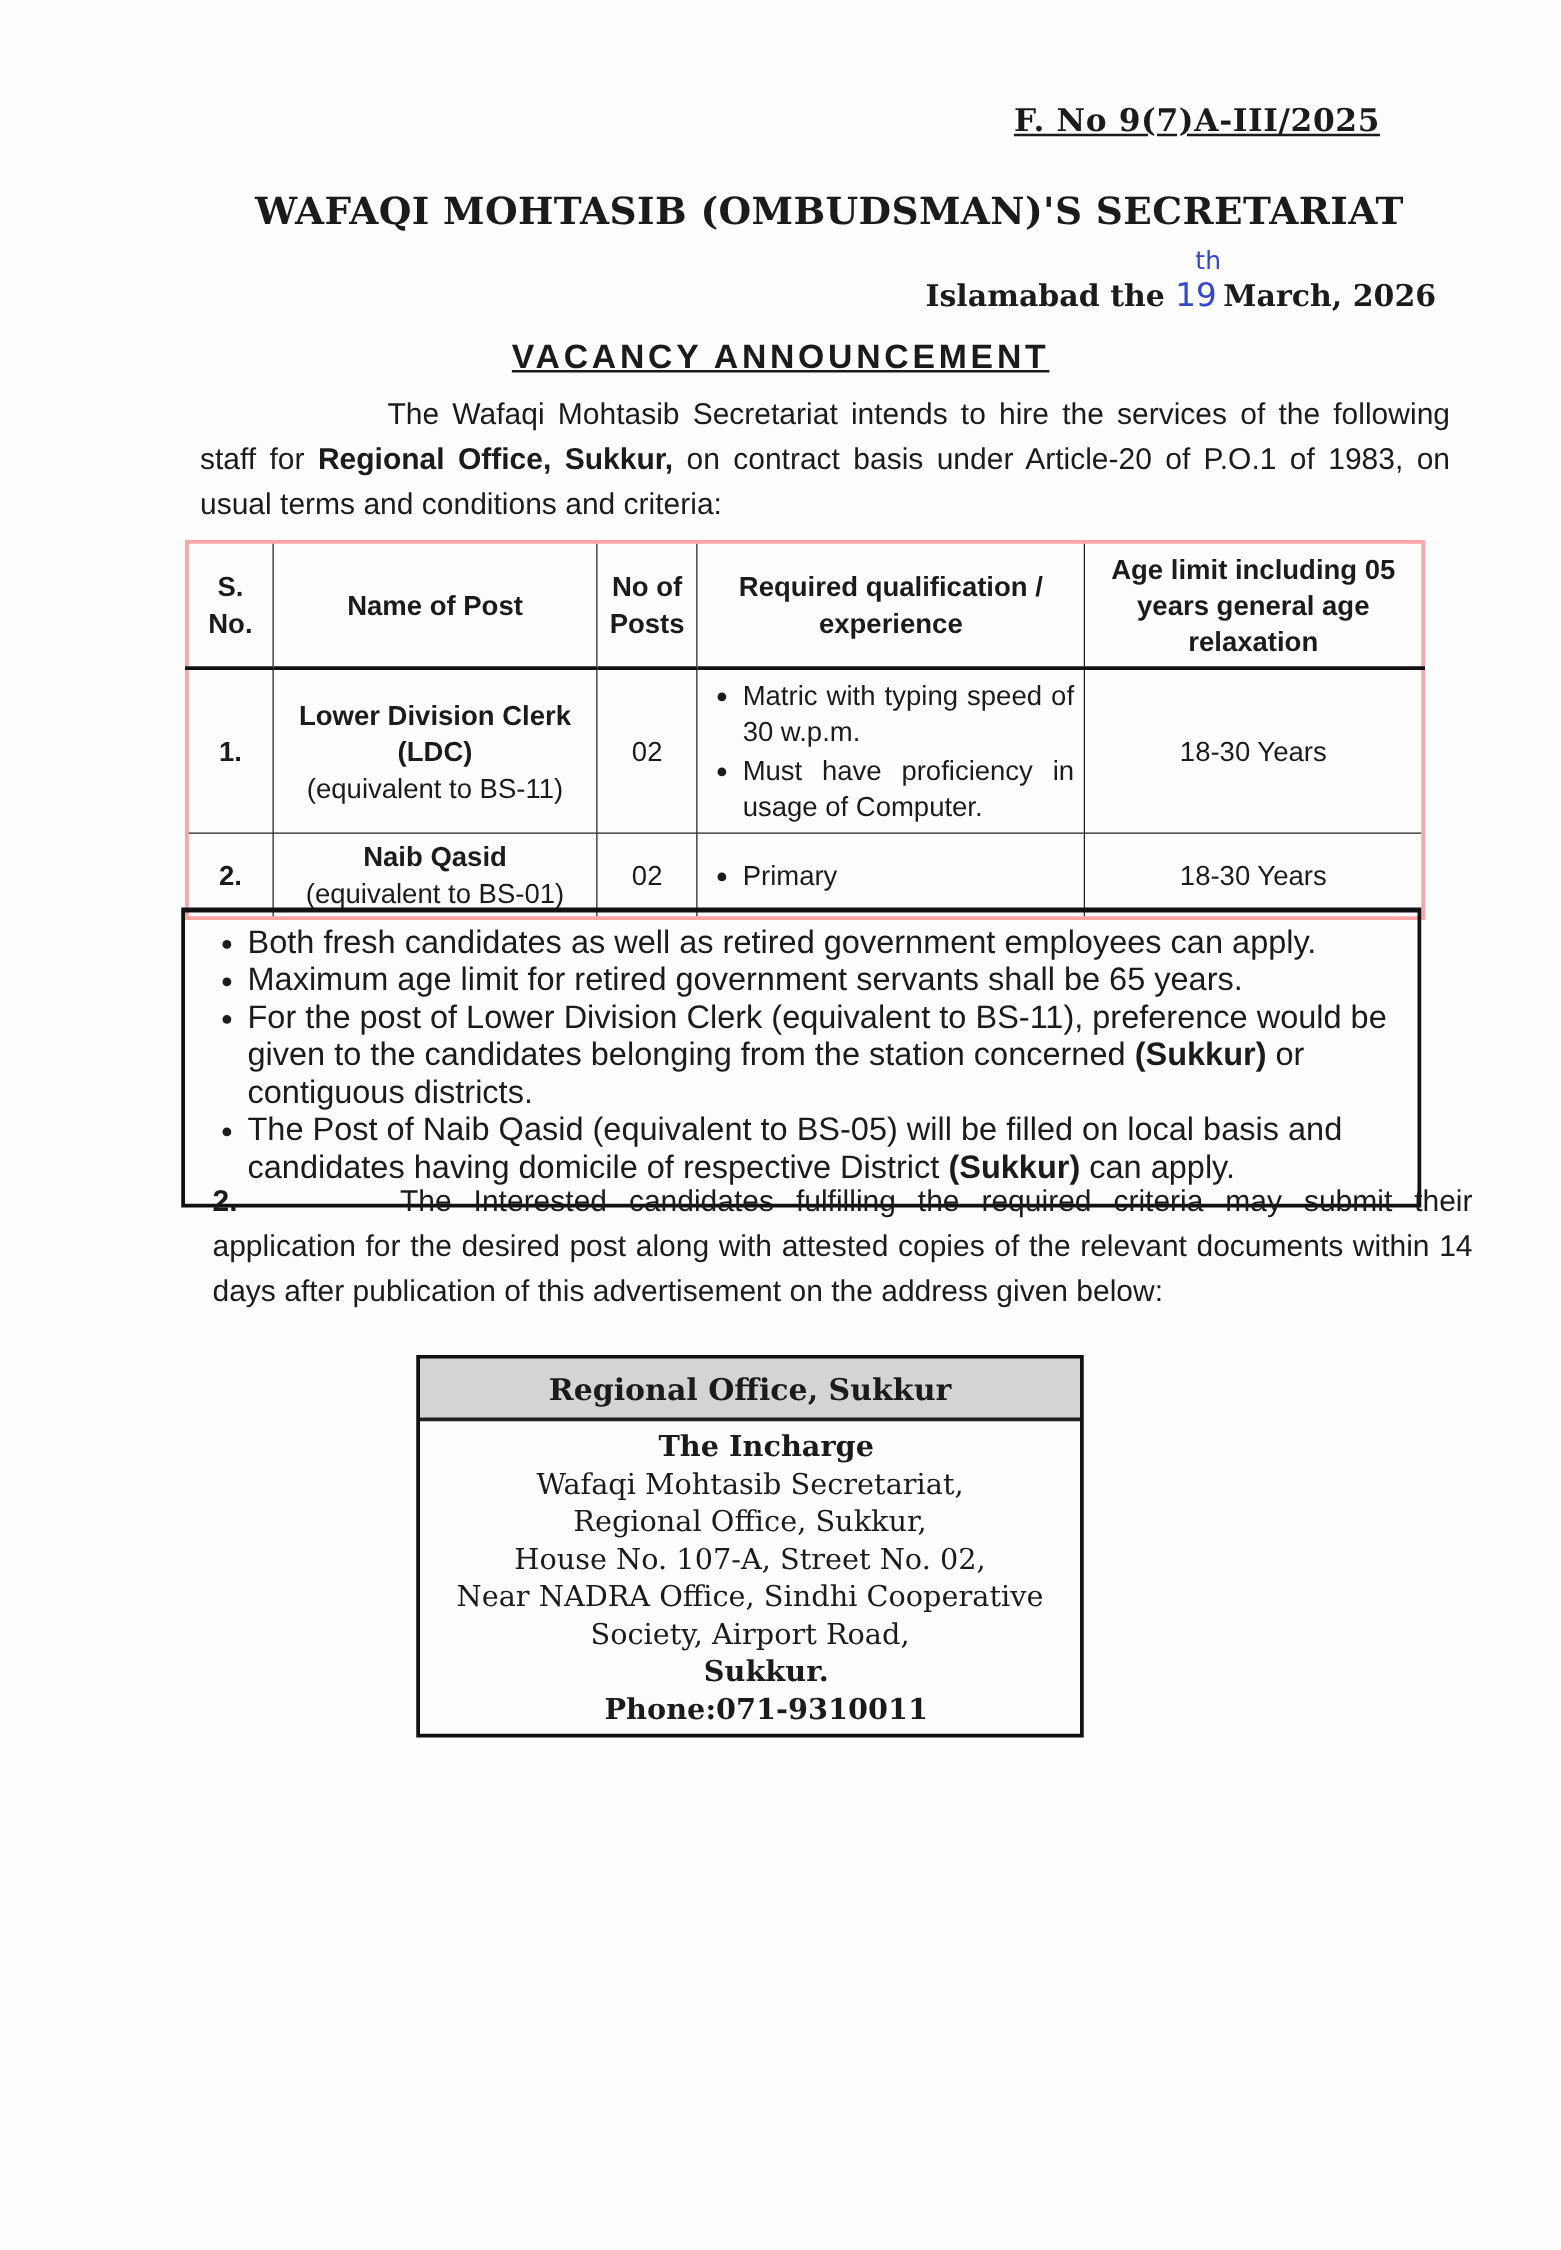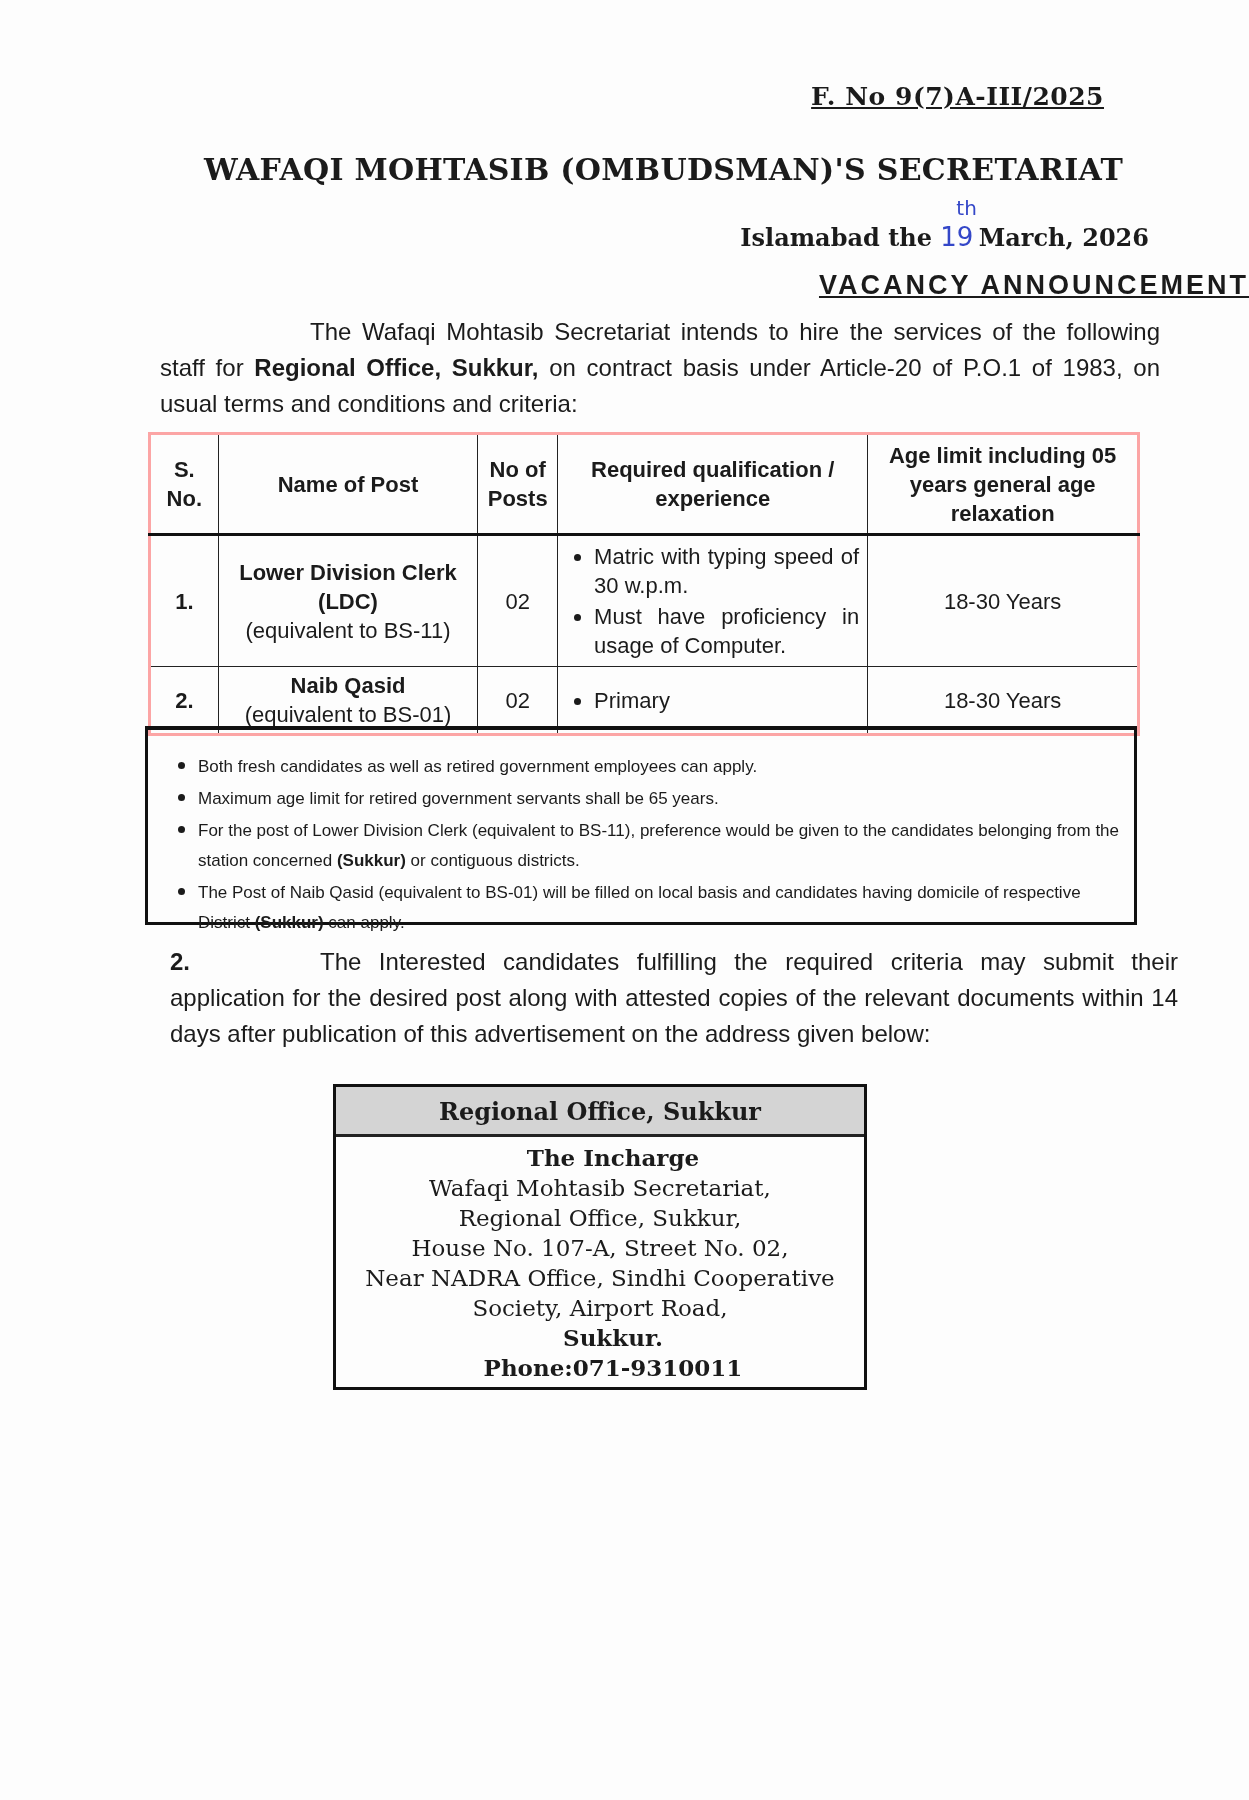--- a/index.html
+++ b/index.html
@@ -24,21 +24,21 @@
     position: absolute; top: 222px; right: 100px;
     font-weight: bold; font-size: 24px;
   }
   .date-line .hand {
     display: inline-block; position: relative; width: 30px; color: #3447c8;
     font-family: "DejaVu Sans", sans-serif; font-weight: normal; font-size: 26px;
   }
   .date-line .hand .sup { position: absolute; top: -26px; left: 16px; font-size: 20px; }
 
   .heading {
-    position: absolute; top: 270px; left: 0; width: 1249px; text-align: right;
+    position: absolute; top: 270px; left: 0; width: 1249px; text-align: center;
     font-family: "Liberation Sans", sans-serif; font-weight: bold; font-size: 27px;
     letter-spacing: 3px; text-decoration: underline;
     box-sizing: border-box;
   }
   .intro {
     position: absolute; top: 314px; left: 160px; width: 1000px;
     font-family: "Liberation Sans", sans-serif; font-size: 24px; line-height: 36px;
     text-align: justify;
   }
   .intro .indent { display: inline-block; width: 150px; }
@@ -56,24 +56,24 @@
   .vacancy-table td.sno { font-weight: bold; width: 50px; }
   .vacancy-table td.post { width: 240px; }
   .vacancy-table td.post .bold { font-weight: bold; display: block; }
   .vacancy-table td.num { width: 62px; }
   .vacancy-table td.qual { width: 290px; text-align: left; }
   .vacancy-table td.qual ul { margin: 0; padding-left: 28px; }
   .vacancy-table td.qual li { text-align: justify; margin: 2px 0; }
   .vacancy-table td.age { width: 250px; }
 
   .notes-box {
-    position: absolute; top: 726px; left: 145px; width: 992px; height: 199px;
+    position: absolute; top: 726px; left: 145px; width: 992px; height: 240px;
     border: 3px solid #111; border-top: 4px solid #111; box-sizing: border-box;
-    font-family: "Liberation Sans", sans-serif; font-size: 17px; line-height: 30px;
-    padding: 20px 10px 0 14px;
+    font-family: "Liberation Sans", sans-serif; font-size: 26px; line-height: 30px;
+    padding: 8px 10px 0 14px;
   }
   .notes-box ul { margin: 0; padding-left: 36px; }
   .notes-box li { margin: 0; line-height: 30px; }
   .notes-box li::marker { font-size: 22px; }
   .notes-box b { font-weight: bold; }
 
   .para2 {
     position: absolute; top: 944px; left: 170px; width: 1008px;
     font-family: "Liberation Sans", sans-serif; font-size: 24px; line-height: 36px;
     text-align: justify;
@@ -156,21 +156,21 @@
         <td class="age">18-30 Years</td>
       </tr>
     </tbody>
   </table>
 
   <div class="notes-box">
     <ul>
       <li><span>Both fresh candidates as well as retired government employees can apply.</span></li>
       <li><span>Maximum age limit for retired government servants shall be 65 years.</span></li>
       <li><span>For the post of Lower Division Clerk (equivalent to BS-11), preference would be given to the candidates belonging from the station concerned </span><b>(Sukkur)</b><span> or contiguous districts.</span></li>
-      <li><span>The Post of Naib Qasid (equivalent to BS-01) will be filled on local basis and candidates having domicile of respective District </span><b>(Sukkur)</b><span> can apply.</span></li>
+      <li><span>The Post of Naib Qasid (equivalent to BS-05) will be filled on local basis and candidates having domicile of respective District </span><b>(Sukkur)</b><span> can apply.</span></li>
     </ul>
   </div>
 
   <div class="para2">
     <span class="pnum">2.</span><span>The Interested candidates fulfilling the required criteria may submit their application for the desired post along with attested copies of the relevant documents within 14 days after publication of this advertisement on the address given below:</span>
   </div>
 
   <div class="address-box">
     <div class="addr-head">Regional Office, Sukkur</div>
     <div class="addr-body">

